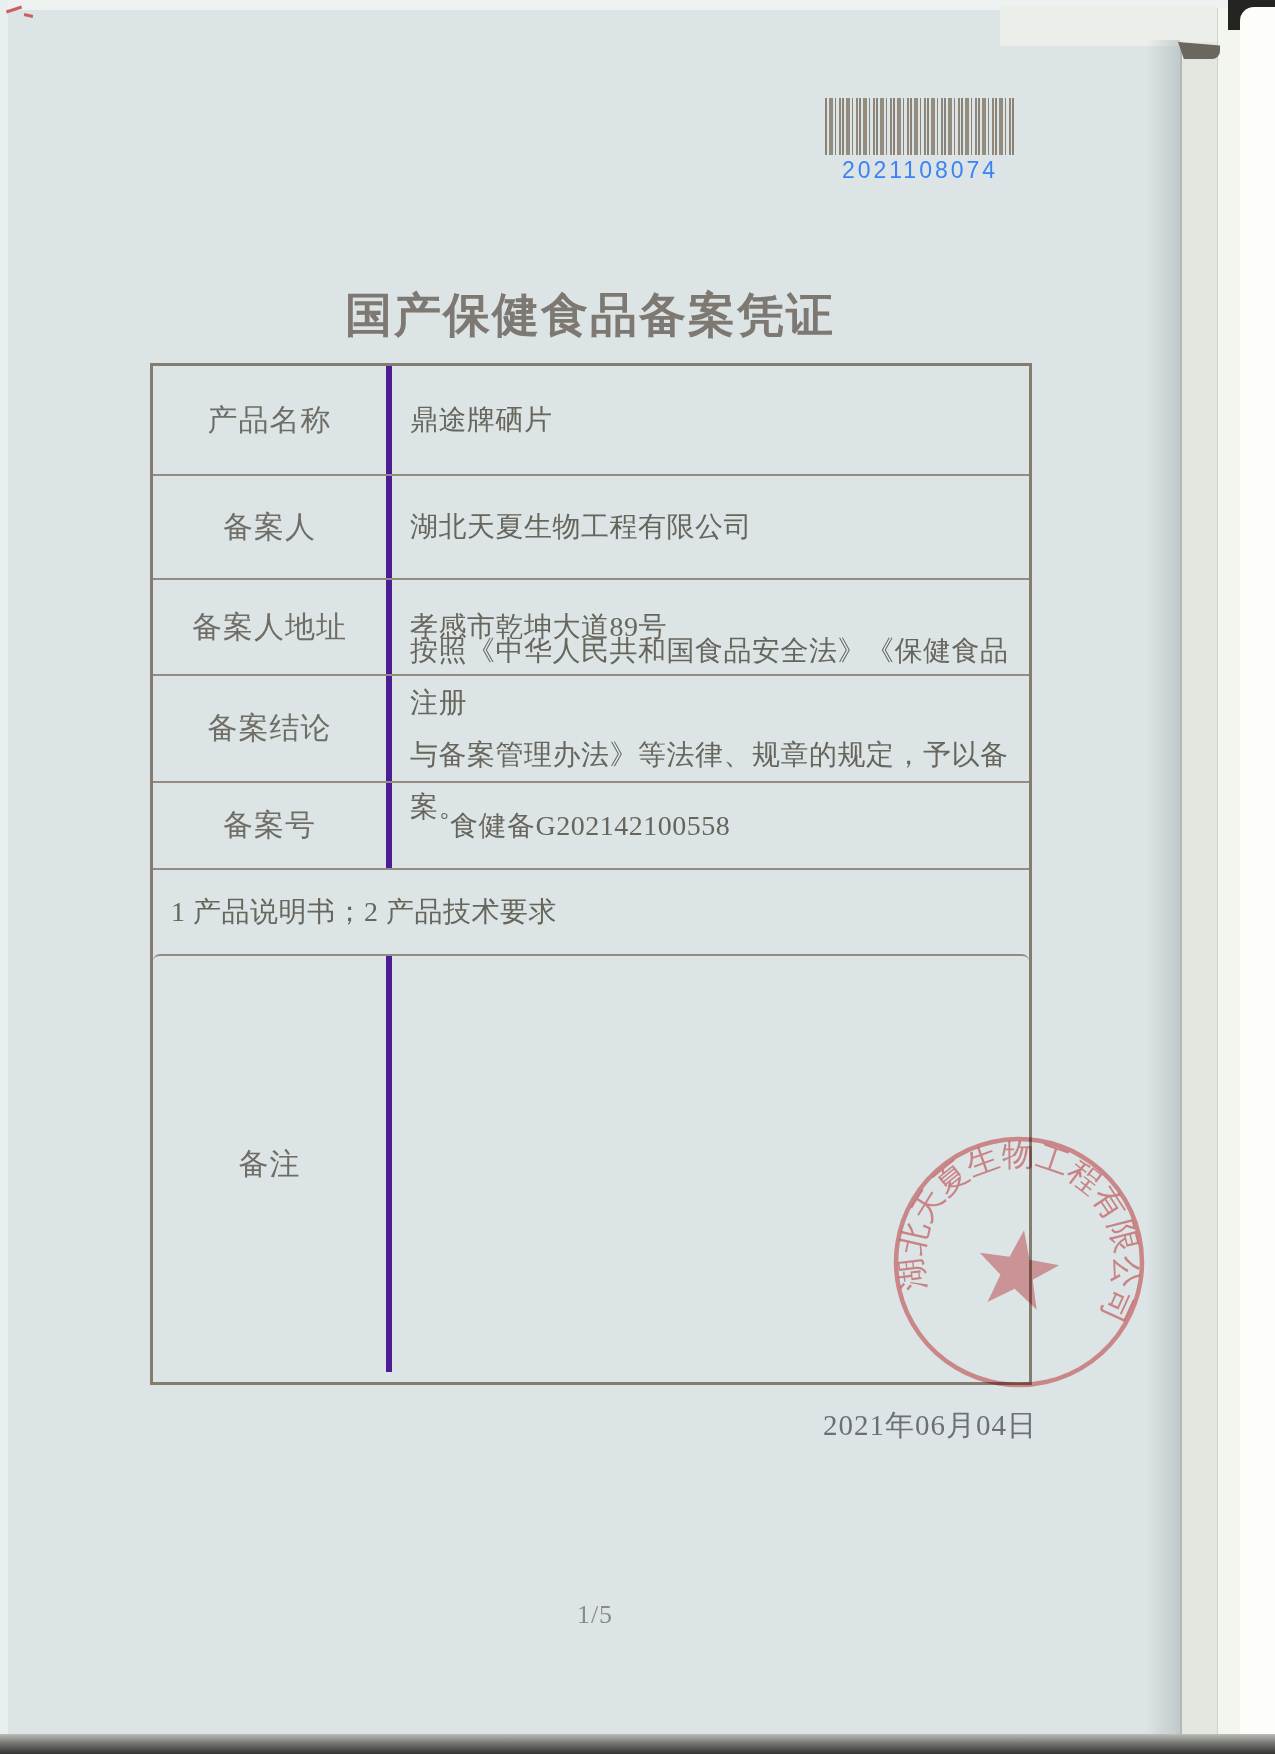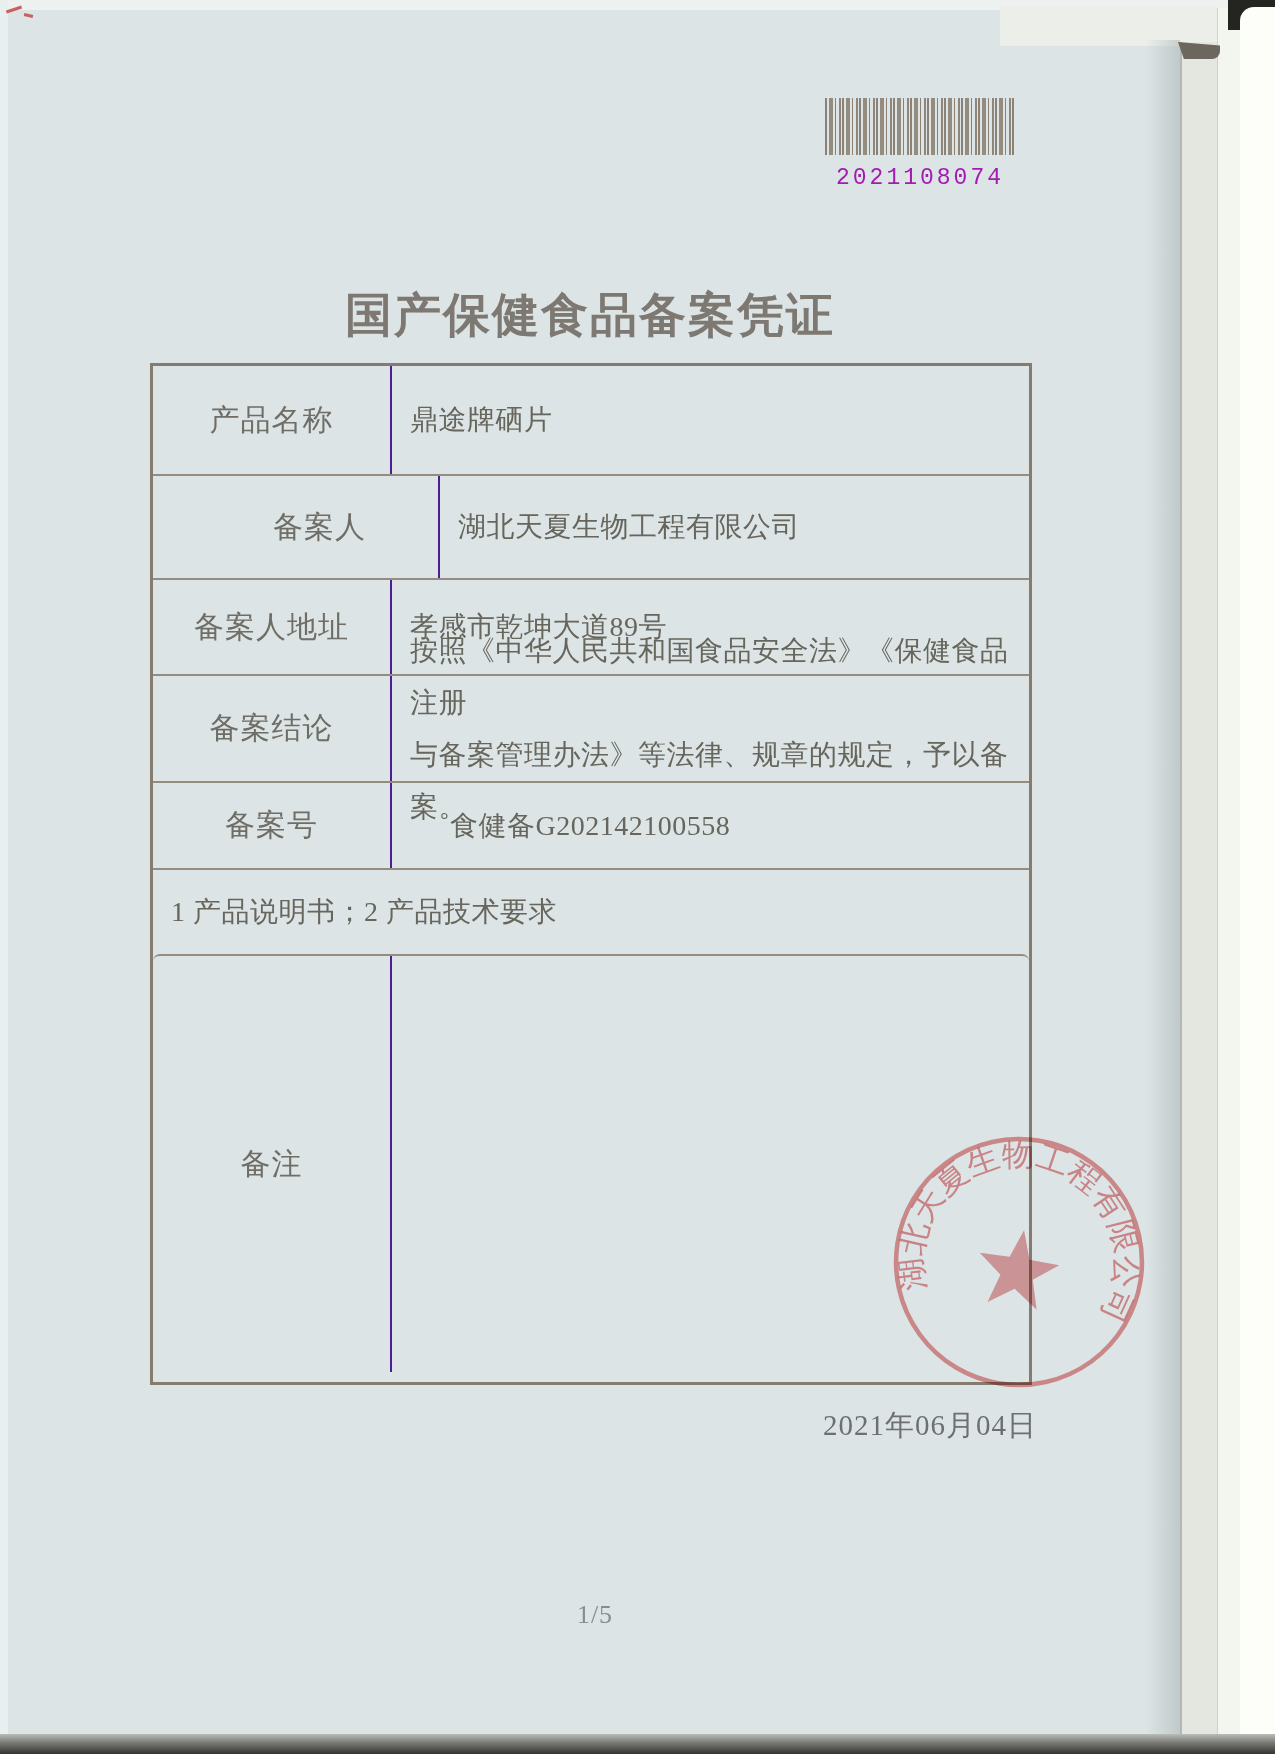--- a/index.html
+++ b/index.html
@@ -34,42 +34,42 @@
   .barcode-wrap{position:absolute;left:825px;top:98px;width:190px;}
   .barcode-bars{
     width:190px;height:57px;
     background:repeating-linear-gradient(90deg,
       #8b8277 0 2px, rgba(0,0,0,0) 2px 4px,
       #958c80 4px 8px, rgba(0,0,0,0) 8px 10px,
       #8b8277 10px 11px, rgba(0,0,0,0) 11px 14px,
       #8f8679 14px 16px, rgba(0,0,0,0) 16px 17px);
   }
   .barcode-num{
-    margin-top:10px;text-align:center;
-    font-family:Liberation Mono, monospace;
-    font-size:23px;letter-spacing:3px;color:#a21caf;
+    margin-top:2px;text-align:center;
+    font-family:Liberation Sans, sans-serif;
+    font-size:23px;letter-spacing:3px;color:#3b82f6;
   }
 
   
   .doc-title{
     position:absolute;left:0;top:284px;width:1180px;text-align:center;
     font-size:47px;letter-spacing:2px;color:#7d7871;font-weight:600;
   }
 
   
   .cert-table{
     position:absolute;left:150px;top:363px;width:882px;height:1022px;
     border:3px solid #847c6f;box-sizing:border-box;
   }
   .row{display:flex;box-sizing:border-box;}
   .row + .row{border-top:2px solid #948c7f;}
-  .r1{height:108px;}.r2{height:104px;padding-left:48px;}.r3{height:96px;}
+  .r1{height:108px;}.r2{height:104px;}.r3{height:96px;}
   .r4{height:107px;}.r5{height:87px;gap:40px;}.r6{height:86px;}.r7{height:418px;border-radius:7px;}
   .cell-label{
-    width:239px;box-sizing:border-box;border-right:2px solid #4c1d95;
+    width:239px;box-sizing:border-box;border-right:6px solid #4c1d95;
     display:flex;align-items:center;justify-content:center;
     font-size:30px;letter-spacing:1px;color:#6f6e66;flex-shrink:0;
   }
   .cell-value{
     flex:1;display:flex;align-items:center;box-sizing:border-box;
     padding-left:18px;padding-right:10px;
     font-size:28px;color:#67665d;letter-spacing:.5px;
   }
   .r4 .cell-value{line-height:52px;white-space:pre-line;}
 

